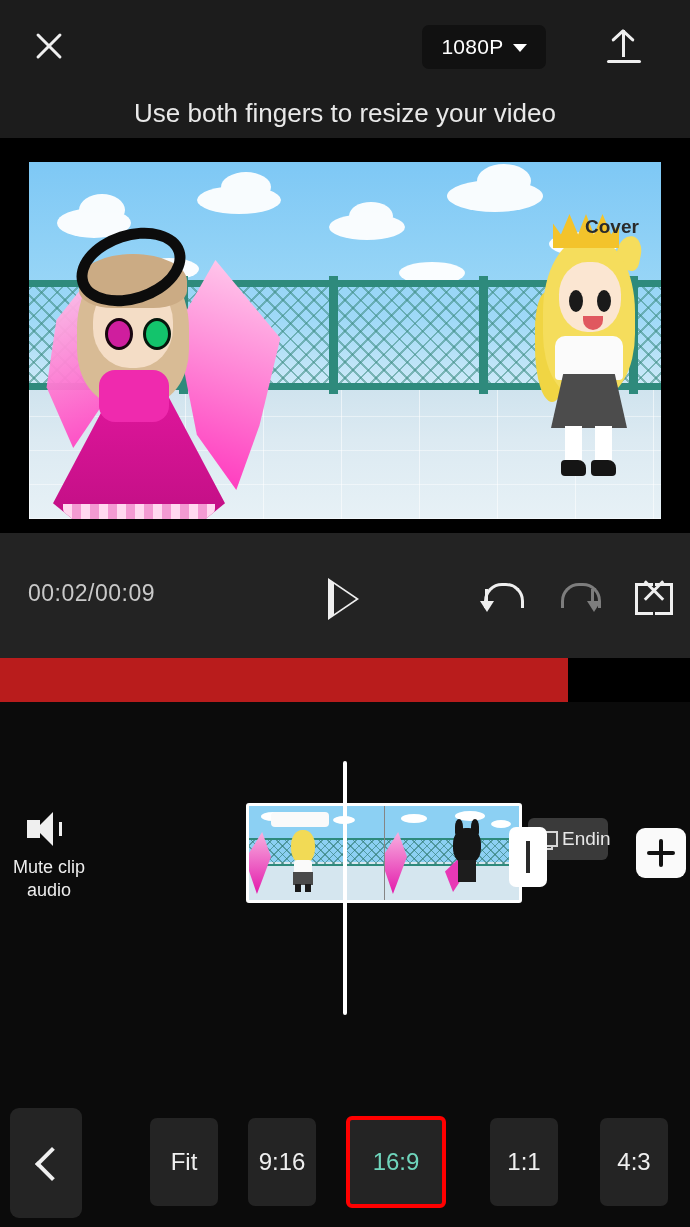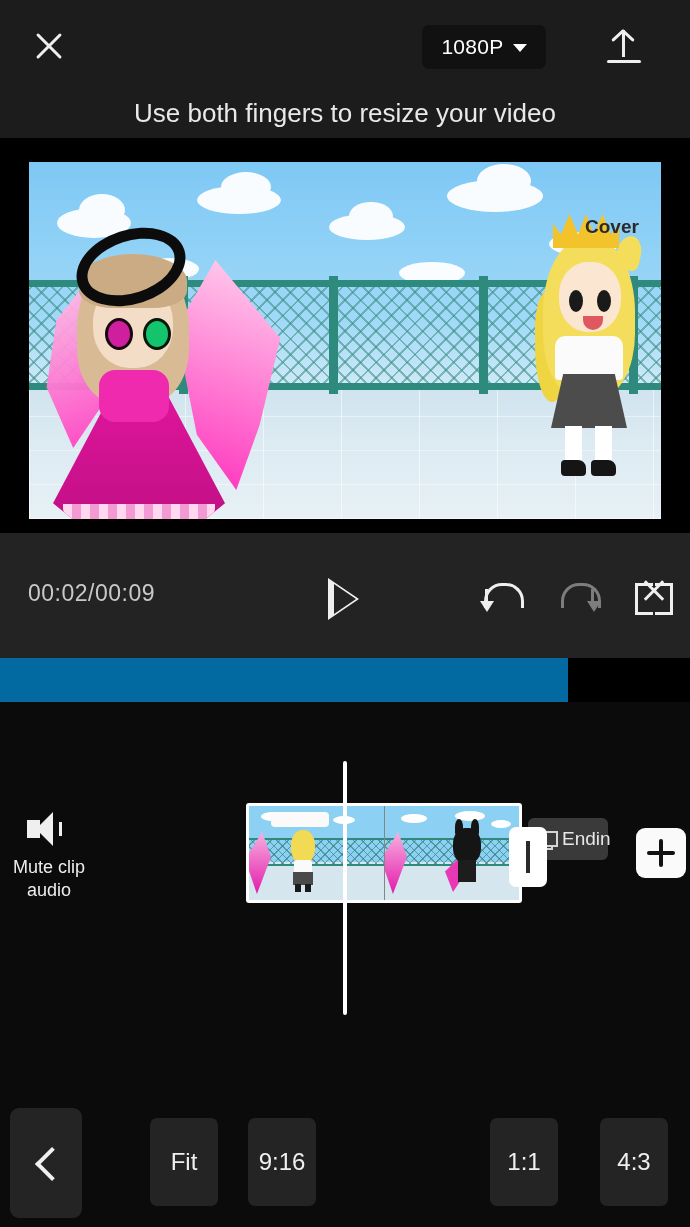--- a/index.html
+++ b/index.html
@@ -1,21 +1,21 @@
 <!DOCTYPE html>
 <html><head>
 <meta charset="utf-8">
 <style>
   html,body{margin:0;padding:0;background:#000;}
   body{
     width:690px;height:1227px;overflow:hidden;
     font-family:"Liberation Sans","DejaVu Sans",sans-serif;
     color:#fff;position:relative;
   }
-  .app{width:568px;height:1227px;position:relative;background:#0369a1;}
+  .app{width:568px;height:1227px;position:relative;background:#b91c1c;}
 
   
   .topbar{position:absolute;left:0;top:0;width:690px;height:88px;background:#1c1c1c;}
   .close-btn{position:absolute;left:28px;top:25px;width:42px;height:42px;cursor:pointer;}
   .close-btn span{position:absolute;left:50%;top:50%;width:34px;height:3px;background:#efefef;border-radius:2px;}
   .close-btn span:nth-child(1){transform:translate(-50%,-50%) rotate(45deg);}
   .close-btn span:nth-child(2){transform:translate(-50%,-50%) rotate(-45deg);}
 
   .res-pill{position:absolute;left:422px;top:25px;width:124px;height:44px;background:#111;
             border-radius:7px;display:flex;align-items:center;justify-content:center;gap:9px;cursor:pointer;}
@@ -397,20 +397,23 @@
     <div class="back-btn">
       <div class="chev"></div>
     </div>
     <div class="ratios">
       <div class="ratio" style="left:0px;width:68px">
         <span>Fit</span>
       </div>
       <div class="ratio" style="left:98px;width:68px">
         <span>9:16</span>
       </div>
+      <div class="ratio sel" style="left:196px;width:100px;top:16px;height:92px">
+        <span>16:9</span>
+      </div>
       <div class="ratio" style="left:340px;width:68px">
         <span>1:1</span>
       </div>
       <div class="ratio" style="left:450px;width:68px">
         <span>4:3</span>
       </div>
     </div>
   </div>
 
 </div>

